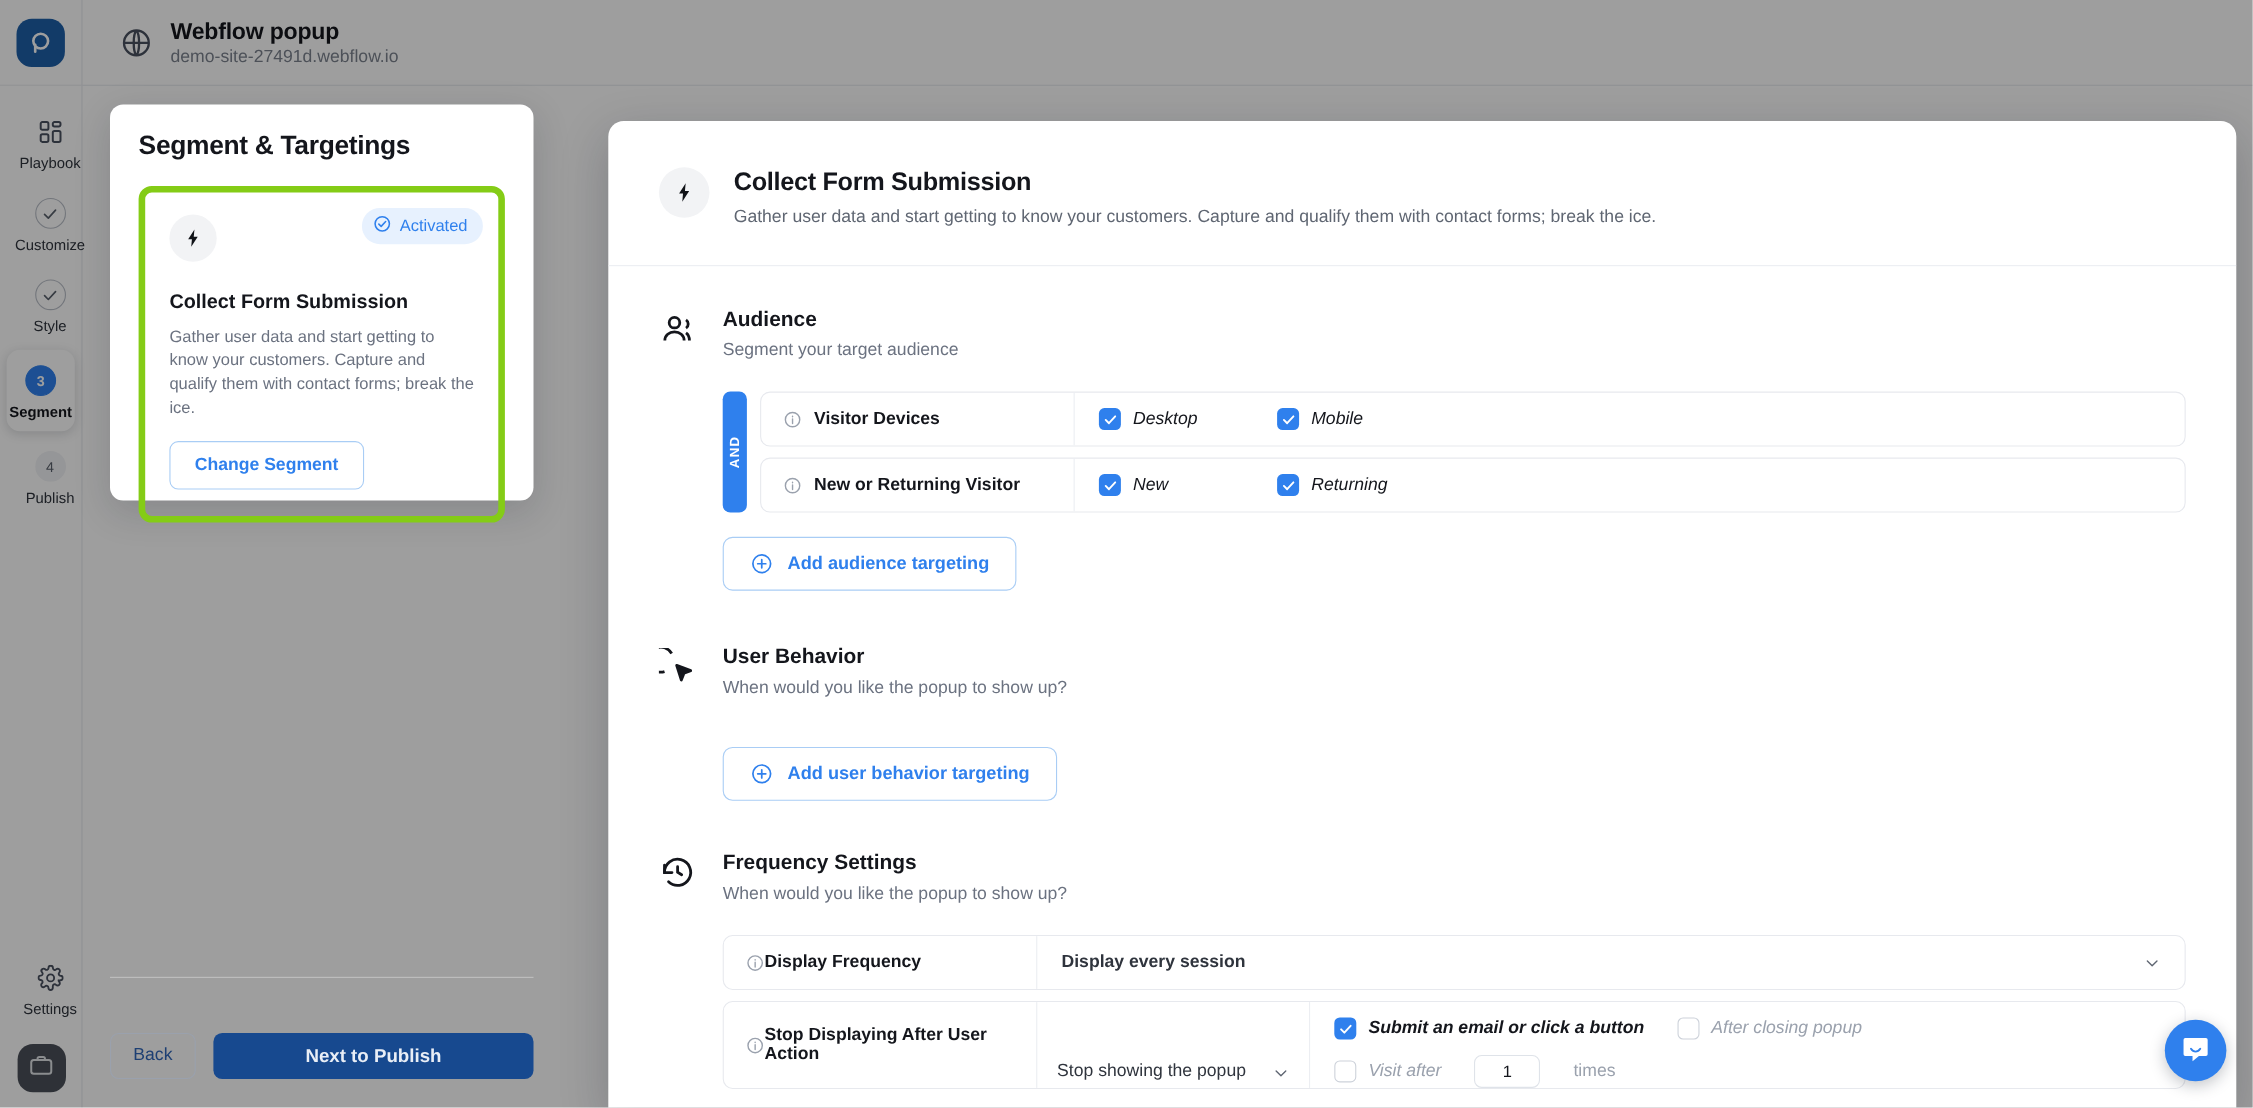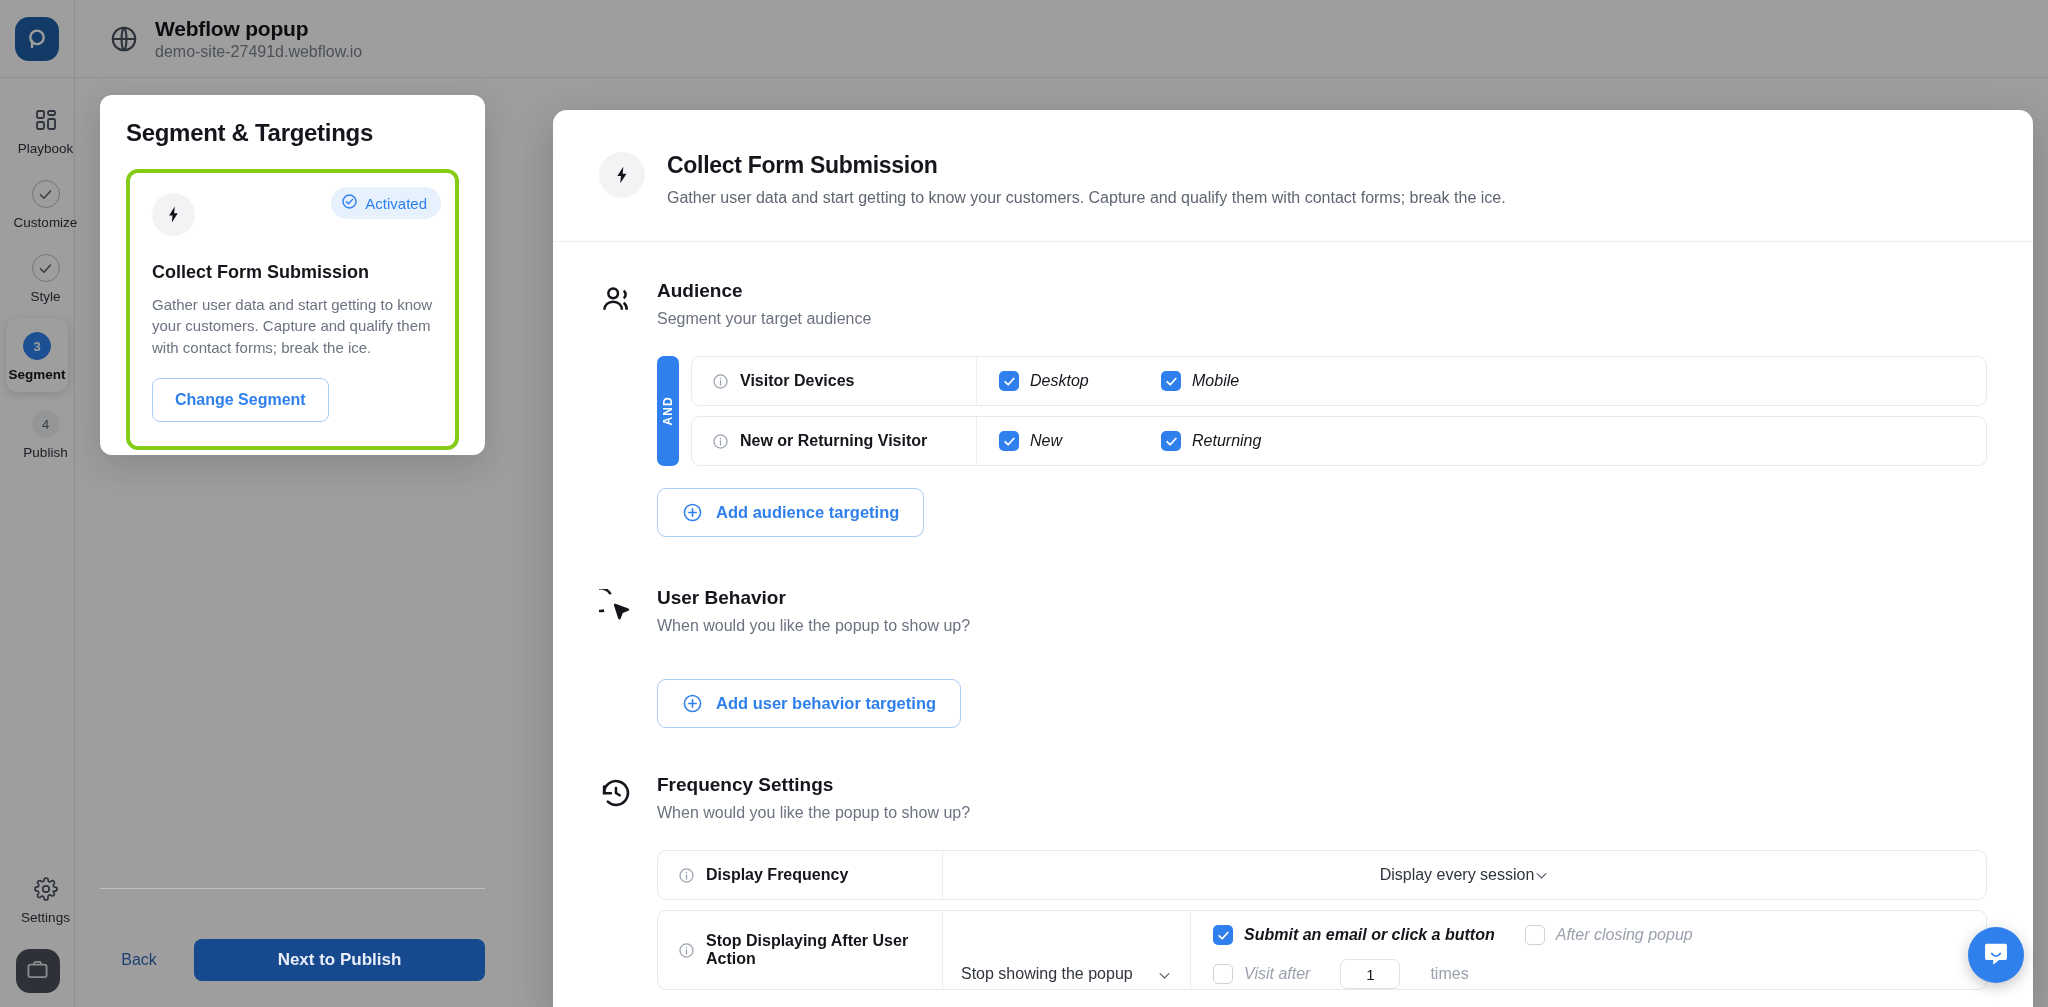--- a/index.html
+++ b/index.html
@@ -104,21 +104,21 @@
     width: 385px; height: 360px;
     background: #ffffff;
     border-radius: 12px;
     box-shadow: 0 10px 34px rgba(16,24,40,.16);
     z-index: 60;
     padding: 24px 26px;
   }
   .panel-title { font-size: 24px; font-weight: 700; color: #14161c; letter-spacing: -0.3px; }
   .seg-card {
     margin-top: 22px;
-    border: 4px solid #84cc16;
+    border: 6px solid #84cc16;
     border-radius: 12px;
     padding: 20px 22px 24px;
     position: relative;
   }
   .activated-pill {
     position: absolute; right: 14px; top: 14px;
     background: #e7f1fe; color: #2f80ed;
     border-radius: 999px;
     padding: 6px 14px 6px 10px;
     font-size: 15px; font-weight: 500;
@@ -258,28 +258,28 @@
   
   .freq-rows { margin-top: 28px; padding-left: 58px; }
   .freq-row {
     display: flex; align-items: stretch;
     border: 1px solid #e7e9ee;
     border-radius: 9px; background: #fff;
     min-height: 50px; margin-bottom: 10px;
   }
   .freq-name {
     width: 285px;
-    display: flex; align-items: center; gap: 11px;
+    display: flex; align-items: center; 
     padding-left: 20px;
     border-right: 1px solid #eceef2;
     font-size: 16px; font-weight: 700; color: #14161c;
   }
   .freq-value {
-    flex: 1; display: flex; align-items: center; justify-content: center;
-    padding: 0 22px; font-size: 16px; color: #2f343d;
+    flex: 1; display: flex; align-items: center; justify-content: space-between;
+    padding: 0 22px; font-size: 16px; color: #2f343d; font-weight: bold;
   }
   .chev { width: 15px; height: 15px; color: #5f6672; }
 
   .freq-row.tall { min-height: 78px; }
   .freq-row.tall .freq-name { align-items: center; }
   .sub-select {
     width: 248px; border-right: 1px solid #eceef2;
     display: flex; align-items: flex-end; padding: 0 18px 6px 18px;
     justify-content: space-between; font-size: 16px; color: #2f343d;
   }

